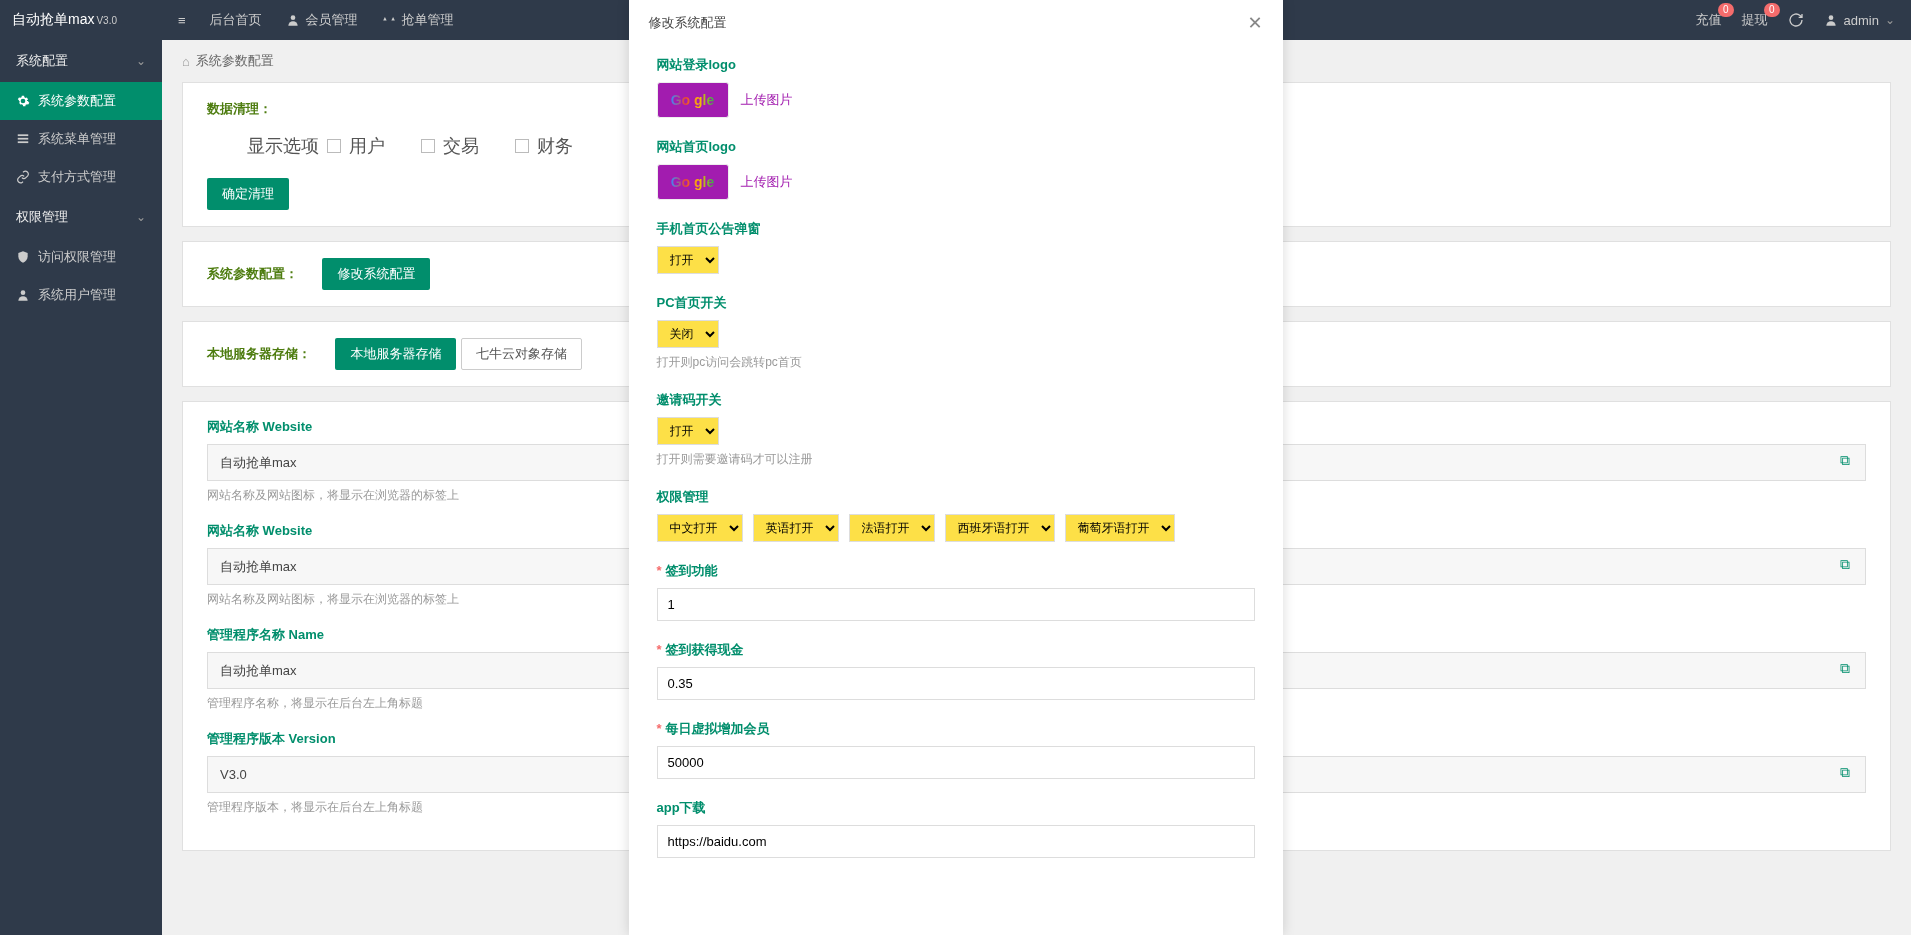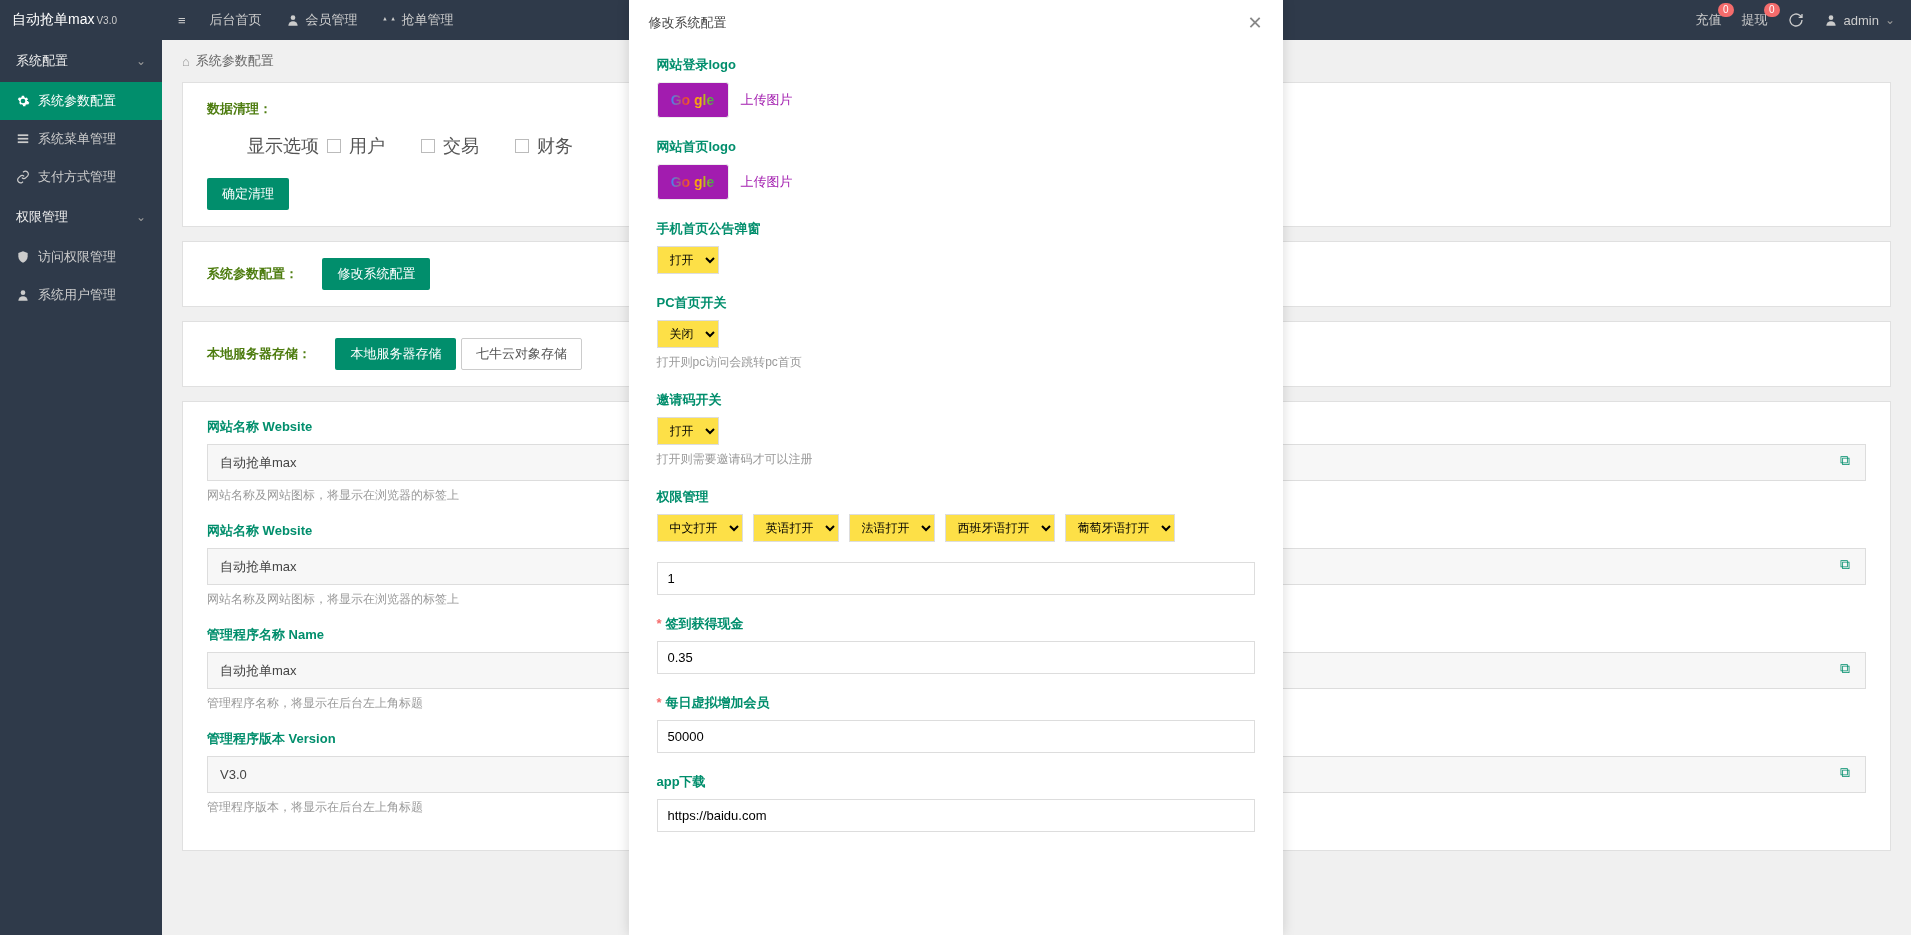--- a/index.html
+++ b/index.html
@@ -271,20 +271,21 @@
       <span class="m-label">权限管理</span>
       <div class="lang-row">
         <select class="m-select"><option>中文打开</option></select>
         <select class="m-select"><option>英语打开</option></select>
         <select class="m-select"><option>法语打开</option></select>
         <select class="m-select"><option>西班牙语打开</option></select>
         <select class="m-select"><option>葡萄牙语打开</option></select>
       </div>
     </div>
     <div class="m-field">
+      <span class="m-label"><span class="req">*</span><span>签到功能</span></span>
       <input class="m-input" value="1" style="">
     </div>
     <div class="m-field">
       <span class="m-label"><span class="req">*</span><span>签到获得现金</span></span>
       <input class="m-input" value="0.35" style="">
     </div>
     <div class="m-field">
       <span class="m-label"><span class="req">*</span><span>每日虚拟增加会员</span></span>
       <input class="m-input" value="50000" style="">
     </div>

